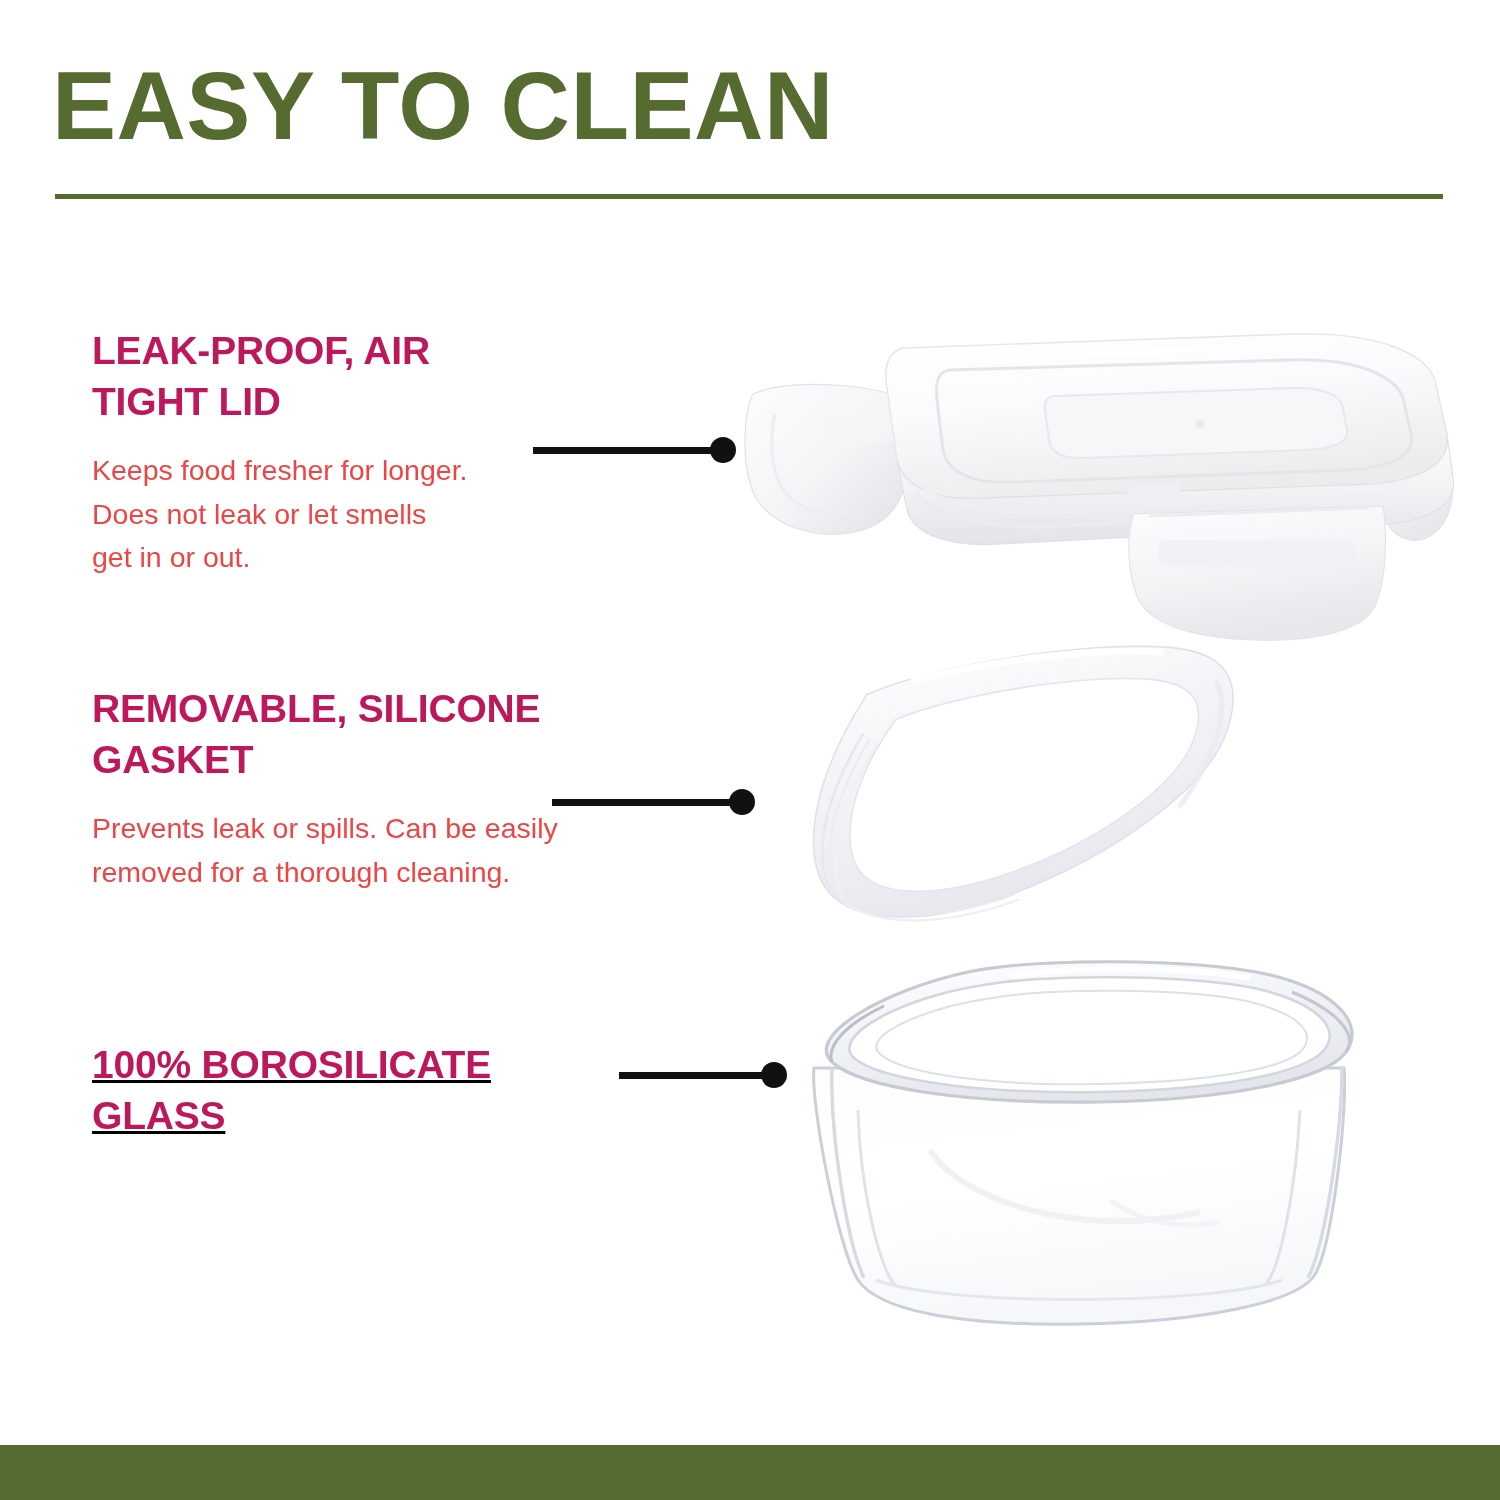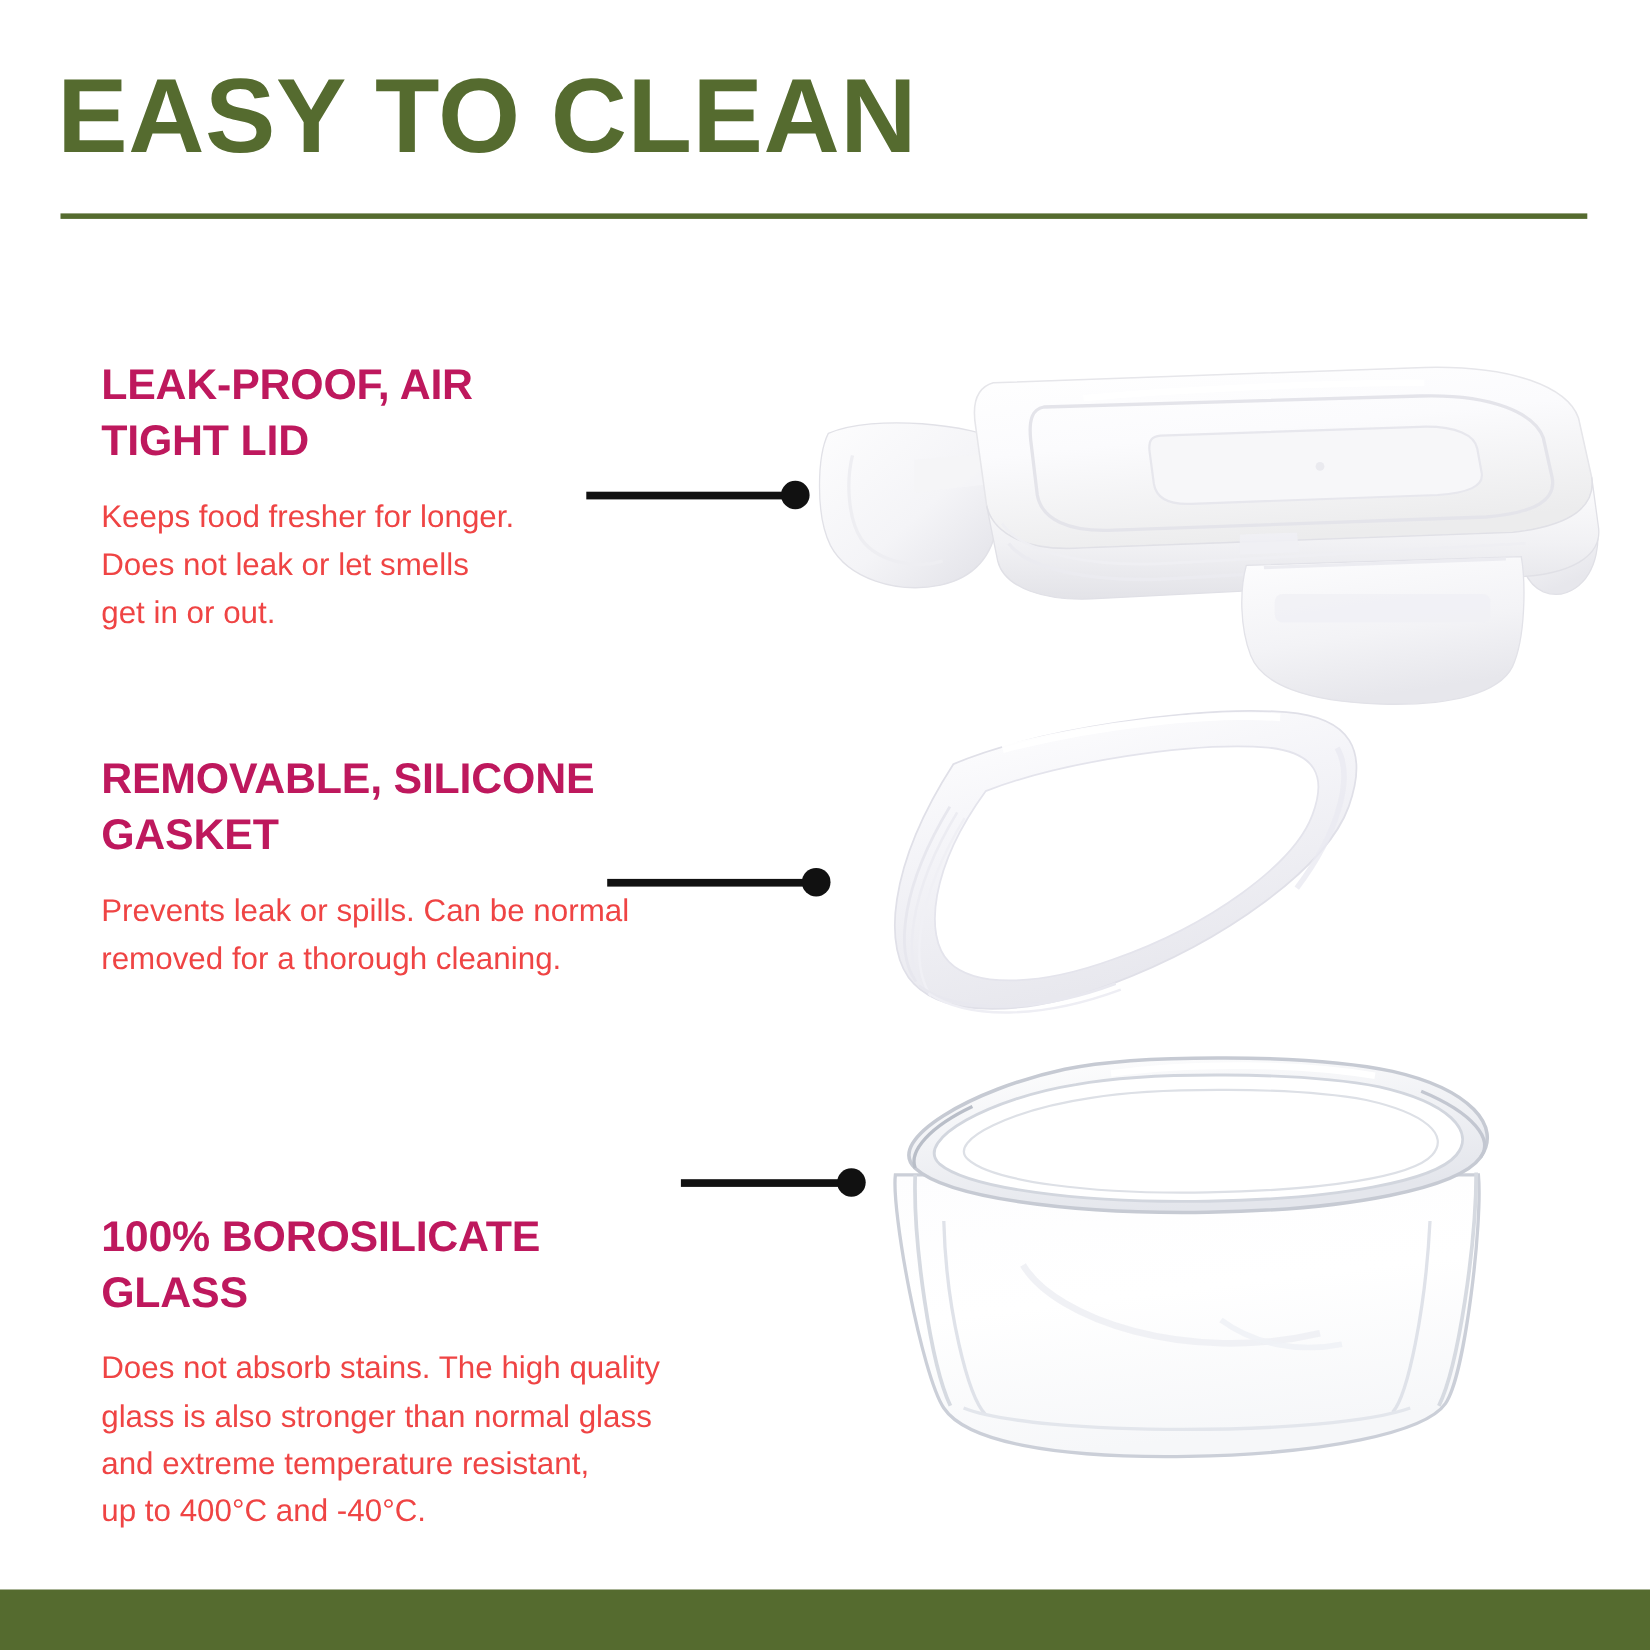--- a/index.html
+++ b/index.html
@@ -67,21 +67,21 @@
     font-size: 28.5px;
     font-weight: 400;
     color: #ef4444;
     line-height: 1.52;
     margin: 0;
     white-space: pre-line;
   }
 
   #feature-1 { left: 92px; top: 326px; width: 470px; }
   #feature-2 { left: 92px; top: 684px; width: 600px; }
-  #feature-3 { left: 92px; top: 1100px; width: 600px; }
+  #feature-3 { left: 92px; top: 1040px; width: 600px; text-decoration: underline; }
 
   
   .connector {
     position: absolute;
     height: 7px;
     background: #111111;
   }
   .connector-dot {
     position: absolute;
     width: 26px;
@@ -140,31 +140,27 @@
     <div class="feature-heading">LEAK-PROOF, AIR
 TIGHT LID</div>
     <div class="feature-body">Keeps food fresher for longer.
 Does not leak or let smells
 get in or out.</div>
   </div>
 
   <div class="feature-block" id="feature-2">
     <div class="feature-heading">REMOVABLE, SILICONE
 GASKET</div>
-    <div class="feature-body">Prevents leak or spills. Can be normal
+    <div class="feature-body">Prevents leak or spills. Can be easily
 removed for a thorough cleaning.</div>
   </div>
 
   <div class="feature-block" id="feature-3">
     <div class="feature-heading">100% BOROSILICATE
 GLASS</div>
-    <div class="feature-body">Does not absorb stains. The high quality
-glass is also stronger than normal glass
-and extreme temperature resistant,
-up to 400°C and -40°C.</div>
   </div>
 
   <div class="connector" id="connector-line-1"></div>
   <div class="connector-dot" id="connector-dot-1"></div>
 
   <div class="connector" id="connector-line-2"></div>
   <div class="connector-dot" id="connector-dot-2"></div>
 
   <div class="connector" id="connector-line-3"></div>
   <div class="connector-dot" id="connector-dot-3"></div>

